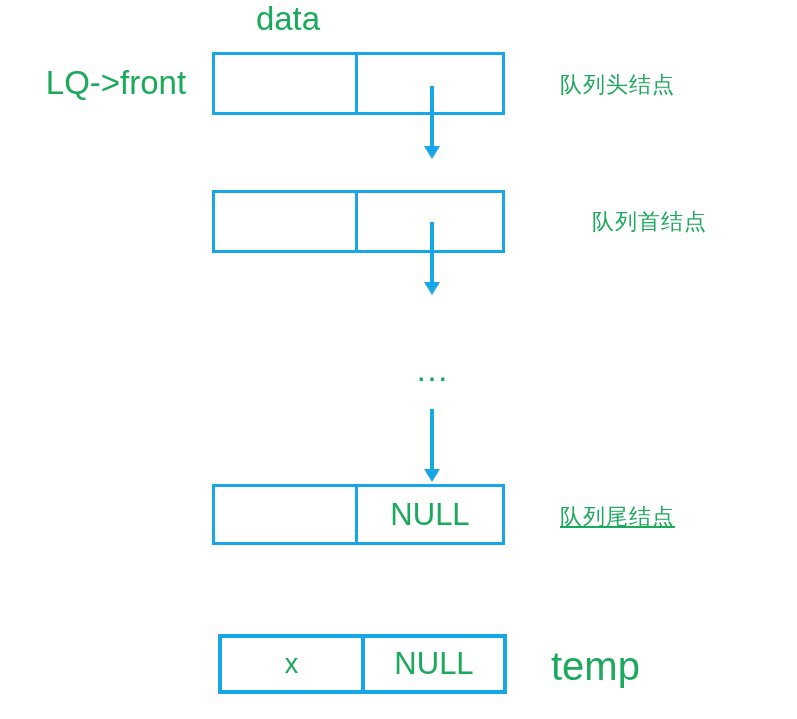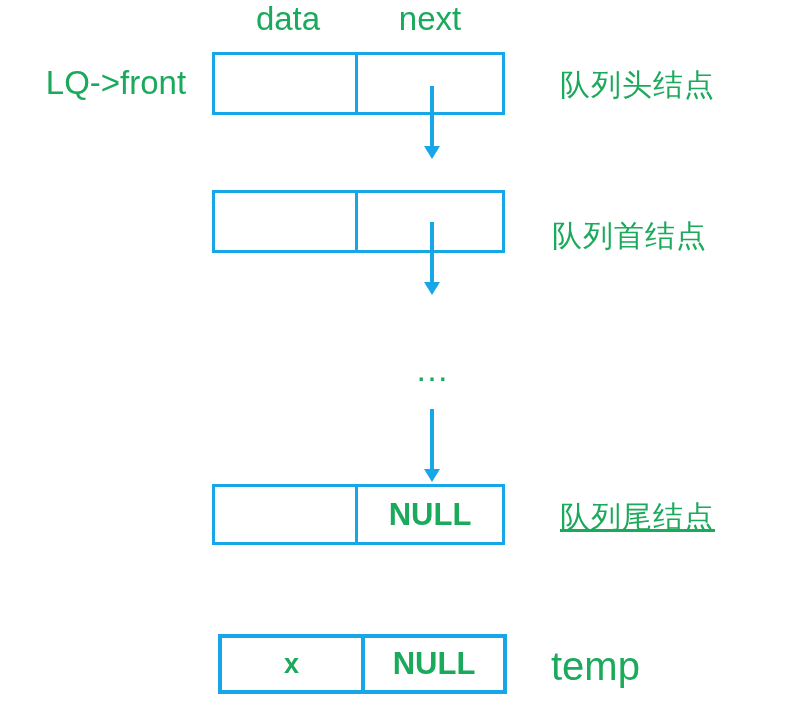--- a/index.html
+++ b/index.html
@@ -19,30 +19,29 @@
     overflow: hidden;
   }
 
   .lbl {
     position: absolute;
     color: var(--green);
     font-size: 33px;
     line-height: 38px;
     white-space: nowrap;
   }
-  .lbl.cjk { font-size: 30px; line-height: 36px; letter-spacing: 1px; }
+  .lbl.cjk { font-size: 22px; line-height: 36px; letter-spacing: 1px; }
   .lbl.center { text-align: center; }
   .lbl.right { text-align: center; }
 
   .node {
     position: absolute;
     display: flex;
     border: 3px solid var(--blue);
     background: #fff;
-    font-weight: bold;
   }
   .cell {
     display: flex;
     align-items: center;
     justify-content: center;
     color: var(--green);
     font-size: 31px;
   }
   .cell.data { width: 143px; border-right: 3px solid var(--blue); }
   .cell.next { flex: 1; }
@@ -78,21 +77,21 @@
   #hdr-next   { left: 382px; top: 0px;   width: 96px; }
 
   #box-head   { left: 212px; top: 52px;  width: 293px; height: 63px; }
   #lbl-front  { left: 28px;  top: 64px;  width: 176px; }
   #lbl-head   { left: 560px; top: 67px; }
 
   #a1-stem    { left: 430px; top: 86px;  height: 61px; }
   #a1-head    { left: 424px; top: 146px; }
 
   #box-first  { left: 212px; top: 190px; width: 293px; height: 63px; }
-  #lbl-first  { left: 552px; top: 204px; margin-top: 14px; }
+  #lbl-first  { left: 592px; top: 204px; }
 
   #a2-stem    { left: 430px; top: 222px; height: 61px; }
   #a2-head    { left: 424px; top: 282px; }
 
   #dots       { left: 400px; top: 350px; width: 68px; }
 
   #a3-stem    { left: 430px; top: 409px; height: 61px; }
   #a3-head    { left: 424px; top: 469px; }
 
   #box-rear   { left: 212px; top: 484px; width: 293px; height: 61px; }
@@ -101,21 +100,20 @@
 
   #box-temp   { left: 218px; top: 634px; width: 289px; height: 60px; }
   #lbl-temp   { left: 551px; top: 647px; font-size: 40px; }
 </style>
 </head>
 <body>
 
 <div class="canvas">
 
   <div id="hdr-data" class="lbl center">data</div>
-  <div id="hdr-next" class="lbl center">next</div>
 
   <div id="lbl-front" class="lbl right">LQ-&gt;front</div>
   <div id="box-head" class="node">
     <div class="cell data"></div>
     <div class="cell next"></div>
   </div>
   <div id="lbl-head" class="lbl cjk">队列头结点</div>
 
   <div>
     <div id="a1-stem" class="arrow-stem"></div>

